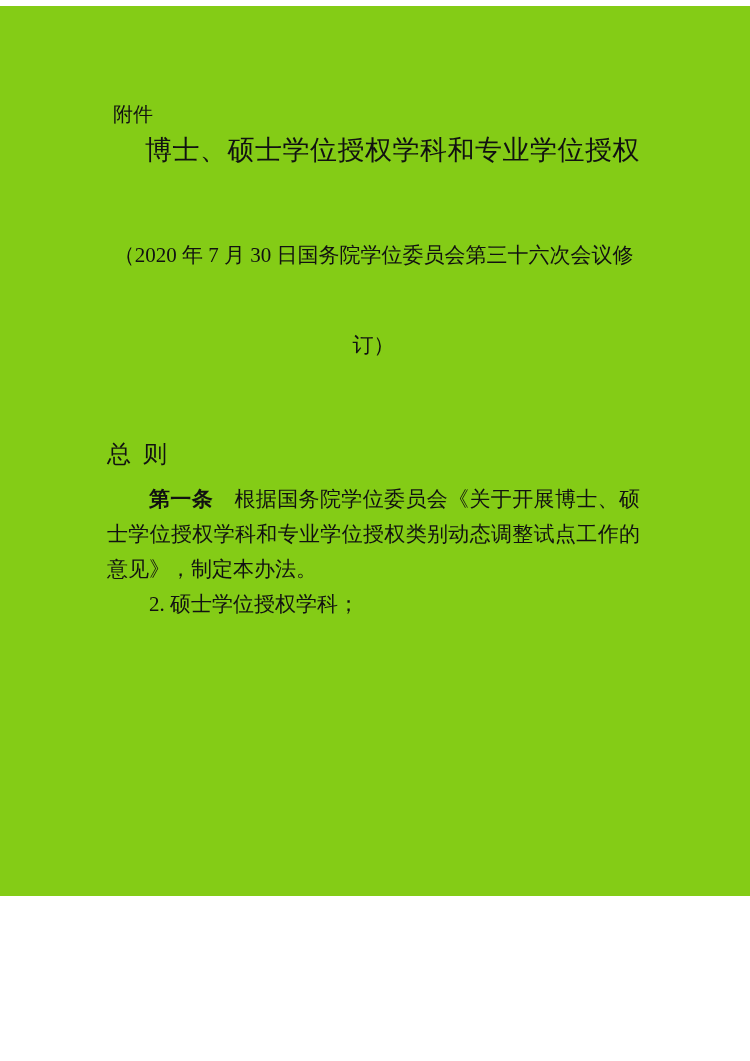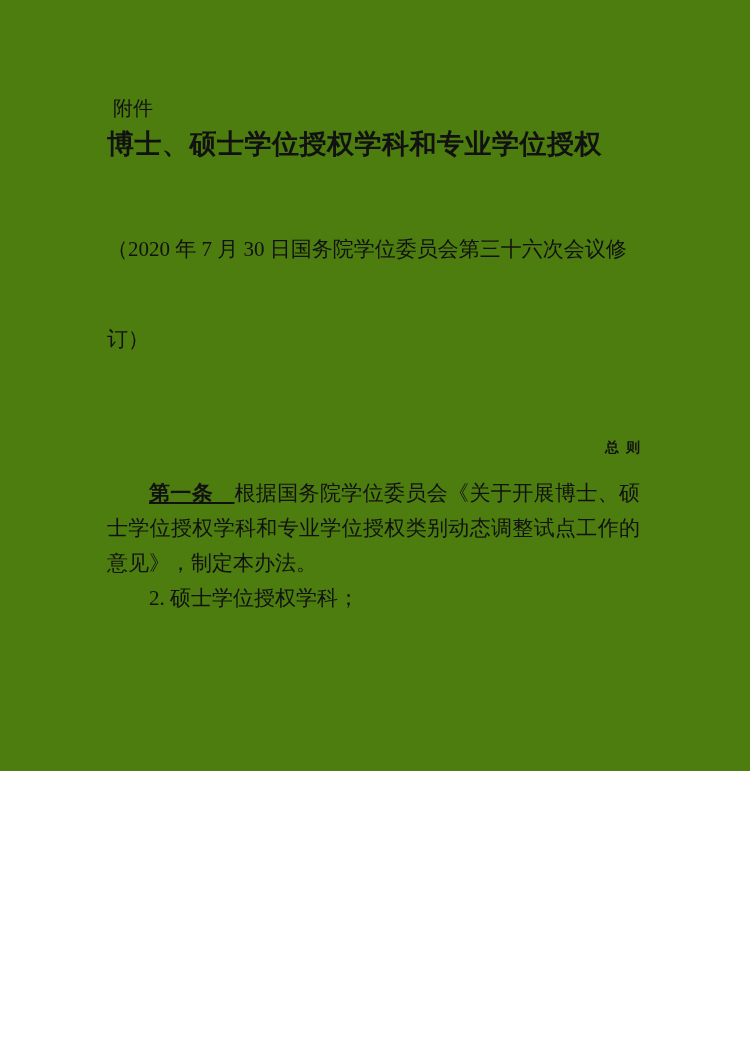--- a/index.html
+++ b/index.html
@@ -3,74 +3,73 @@
 <meta charset="utf-8">
 <style>
   html, body {
     margin: 0;
     padding: 0;
     background: #ffffff;
   }
   .page {
     position: relative;
     width: 750px;
-    height: 771px;
-    margin: 0 auto;
-    background: #4d7c0f;
+    height: 890px;
+    margin: 6px auto;
+    background: #84cc16;
     color: #111111;
     
     font-family: "Liberation Serif", sans-serif;
     overflow: hidden;
   }
   .content {
     padding: 96px 110px 0 107px;
   }
   .attachment {
     font-size: 20px;
     line-height: 24px;
     margin-left: 6px;
   }
   .doc-title {
-    text-align: left;
-    font-weight: bold;
+    text-align: right;
+    font-weight: normal;
     font-size: 27px;
     line-height: 36px;
     margin-top: 6px;
     letter-spacing: 0.5px;
   }
   .revision-note {
-    text-align: left;
+    text-align: center;
     font-size: 21px;
     line-height: 30px;
     margin-top: 12px;
     white-space: pre-wrap;
   }
   .chapter-heading {
-    text-align: right;
-    font-weight: bold;
-    font-size: 14px;
+    text-align: left;
+    font-weight: normal;
+    font-size: 24px;
     line-height: 24px;
     margin-top: 22px;
     white-space: pre-wrap;
   }
   .body-text {
     margin-top: 16px;
     font-size: 21px;
     line-height: 35px;
     text-align: justify;
     text-justify: inter-character;
   }
   .body-text p {
     margin: 0;
     padding: 0;
     text-indent: 2em;
   }
   .body-text b {
     font-weight: bold;
-    text-decoration: underline;
   }
   .page-number {
     position: absolute;
     left: 0;
     right: 0;
     top: 970px;
     text-align: center;
     font-size: 15px;
     line-height: 18px;
     color: #222222;

